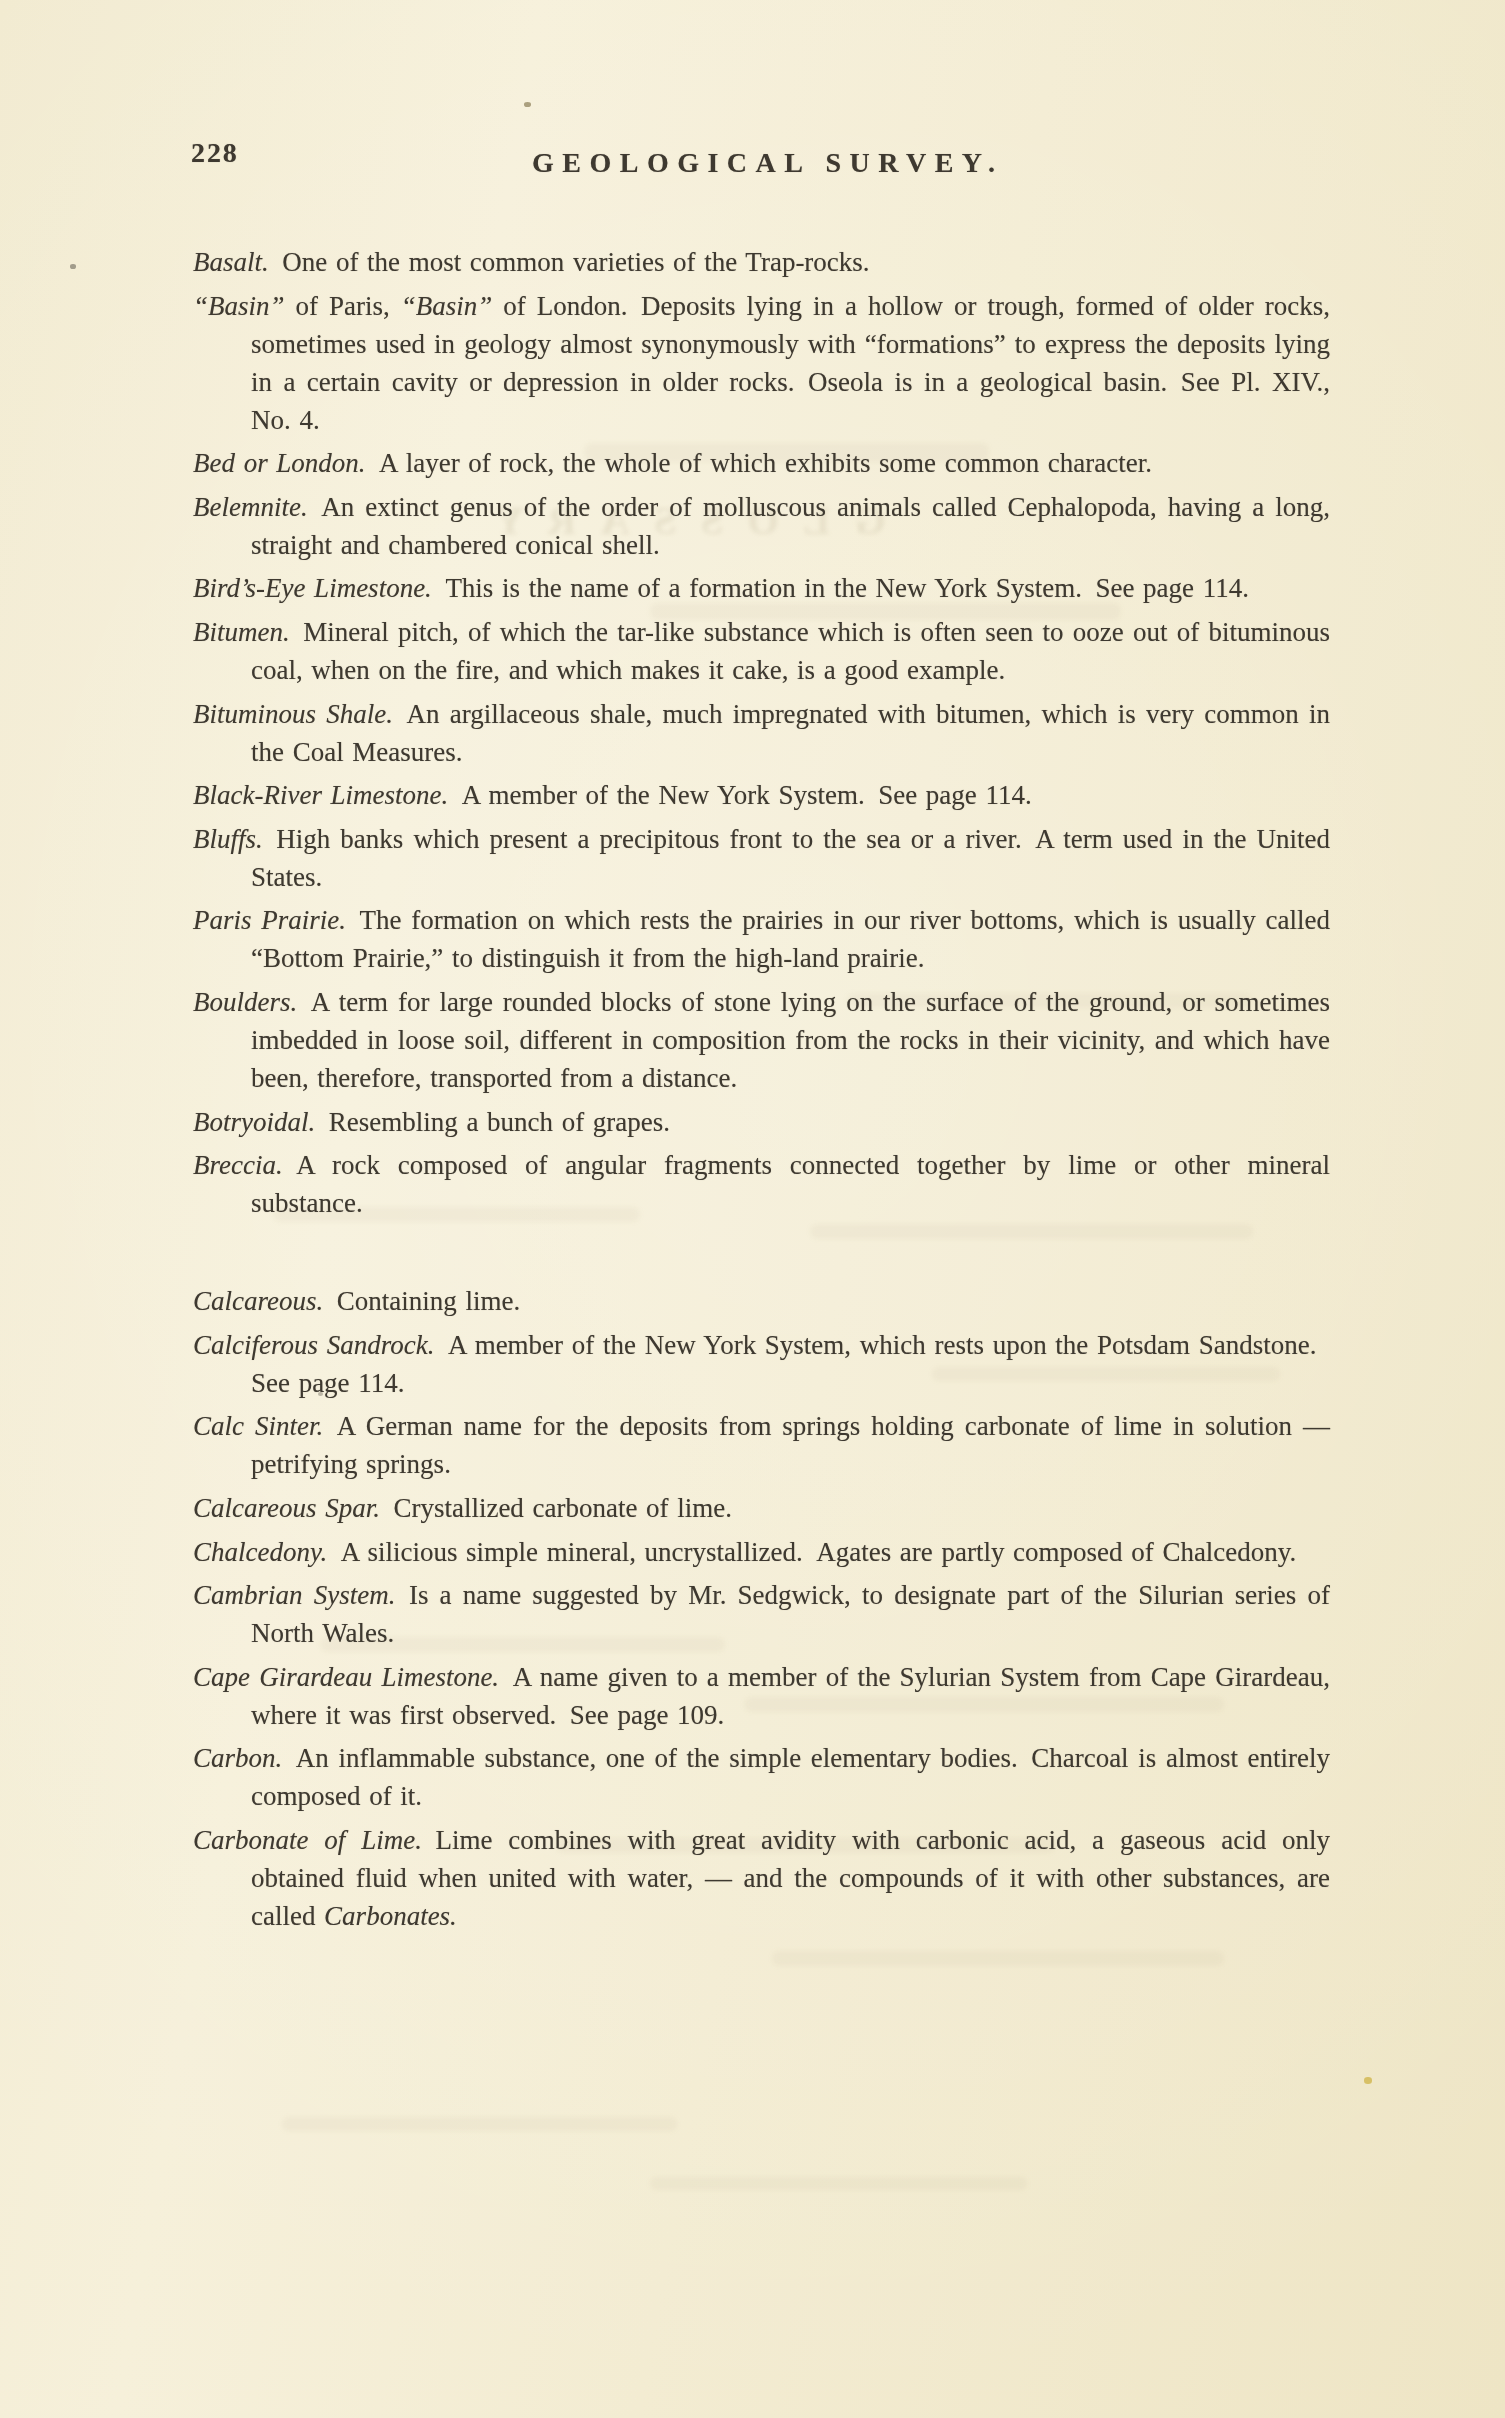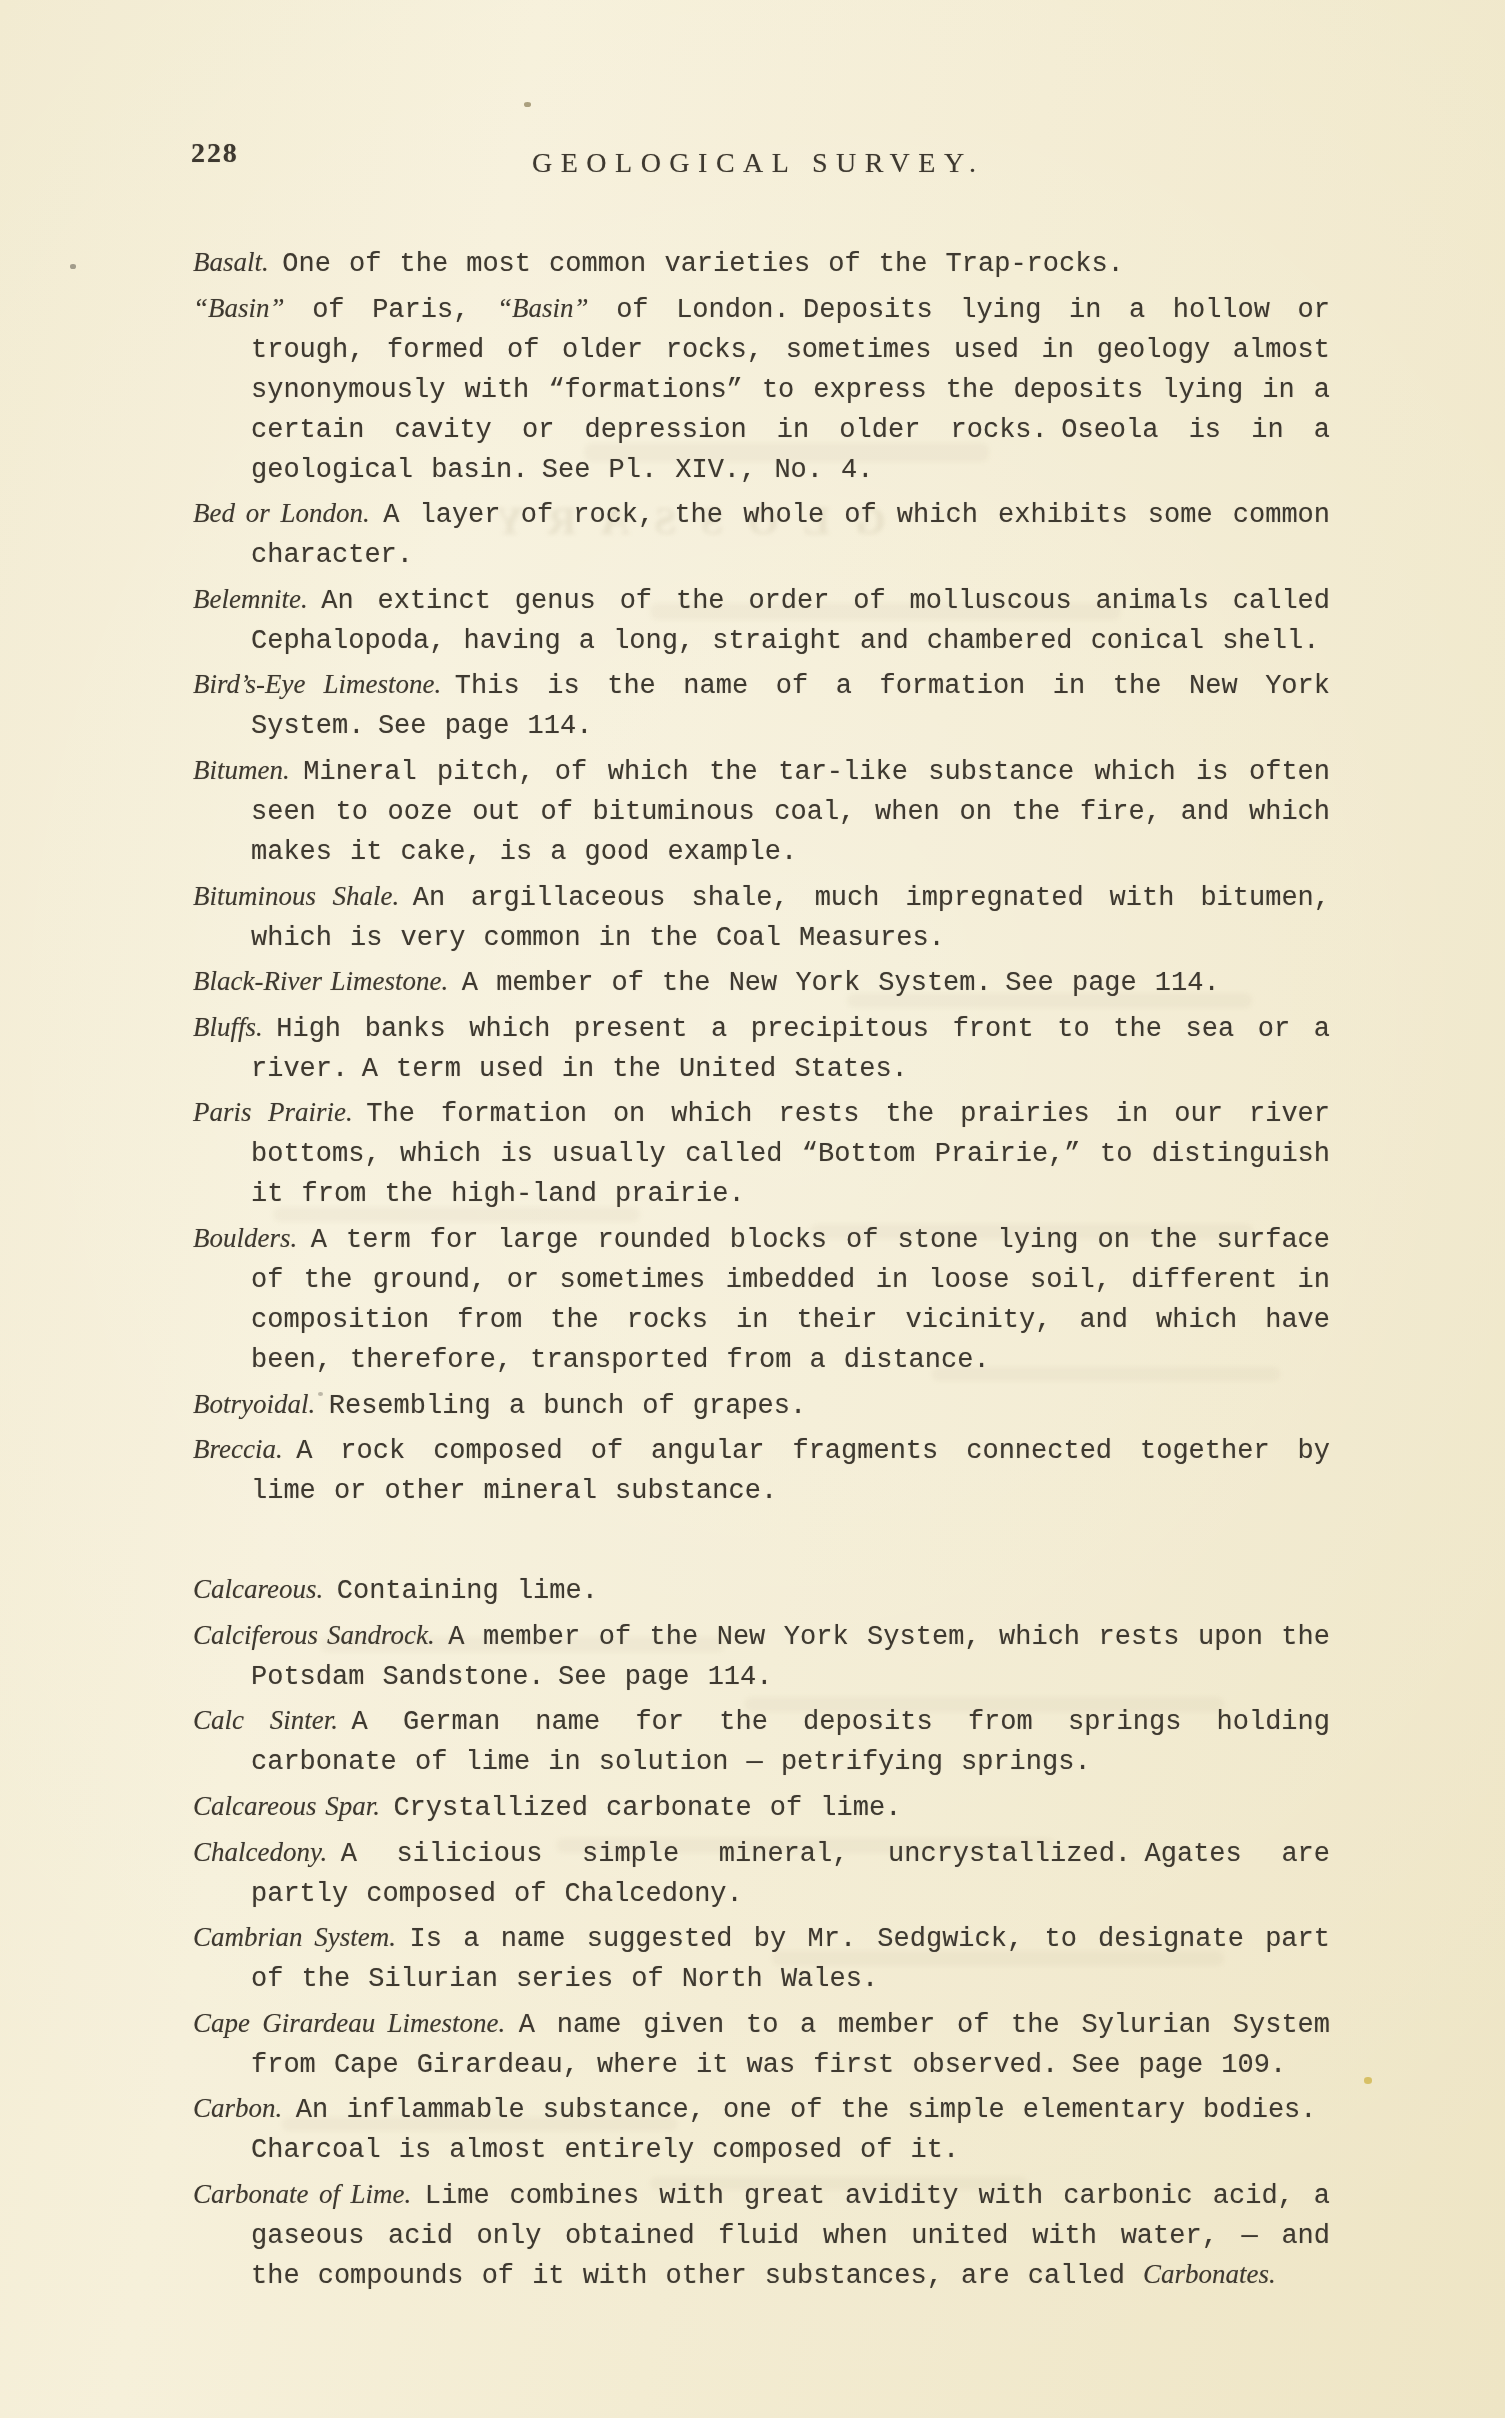--- a/index.html
+++ b/index.html
@@ -39,21 +39,21 @@
   
   .pagehead { position: absolute; inset: 0; pointer-events: none; }
   .pagenum {
     position: absolute; left: 191px; top: 137px;
     font-size: 28px; font-weight: 700;
     letter-spacing: 1.9px;
     text-shadow: 0 0 0.9px rgba(62,57,48,0.45);
   }
   .runhead {
     position: absolute; left: 532px; top: 147px;
-    font-size: 28px; font-weight: 400;
+    font-size: 28px; font-weight: 700;
     letter-spacing: 8.5px;
     text-shadow: 0 0 0.9px rgba(62,57,48,0.4);
     white-space: nowrap;
   }
   
   .glossary {
     position: absolute;
     left: 193px; top: 243px;
     width: 1137px;
     font-size: 27px;
@@ -63,21 +63,21 @@
   }
   .entry {
     margin: 5.6px 0 0 0;
     padding-left: 58px;
     text-indent: -58px;
     text-align: justify;
   }
   .entry:first-child { margin-top: 0; }
   .entry.section-gap { margin-top: 60px; }
   .it { font-style: italic; }
-  .rm { font-style: normal; font-family: Liberation Mono, monospace; }
+  .rm { font-style: normal; }
 </style>
 </head>
 <body>
 
 <div class="page">
 
   <div class="ghost-layer">
     <div class="ghost-word" style="left:471px; top:497px;">GLOSSARY</div>
     <div class="smudge" style="left:584px; top:443px;  width:405px; height:19px;"></div>
     <div class="smudge" style="left:650px; top:603px;  width:471px; height:17px;"></div>

